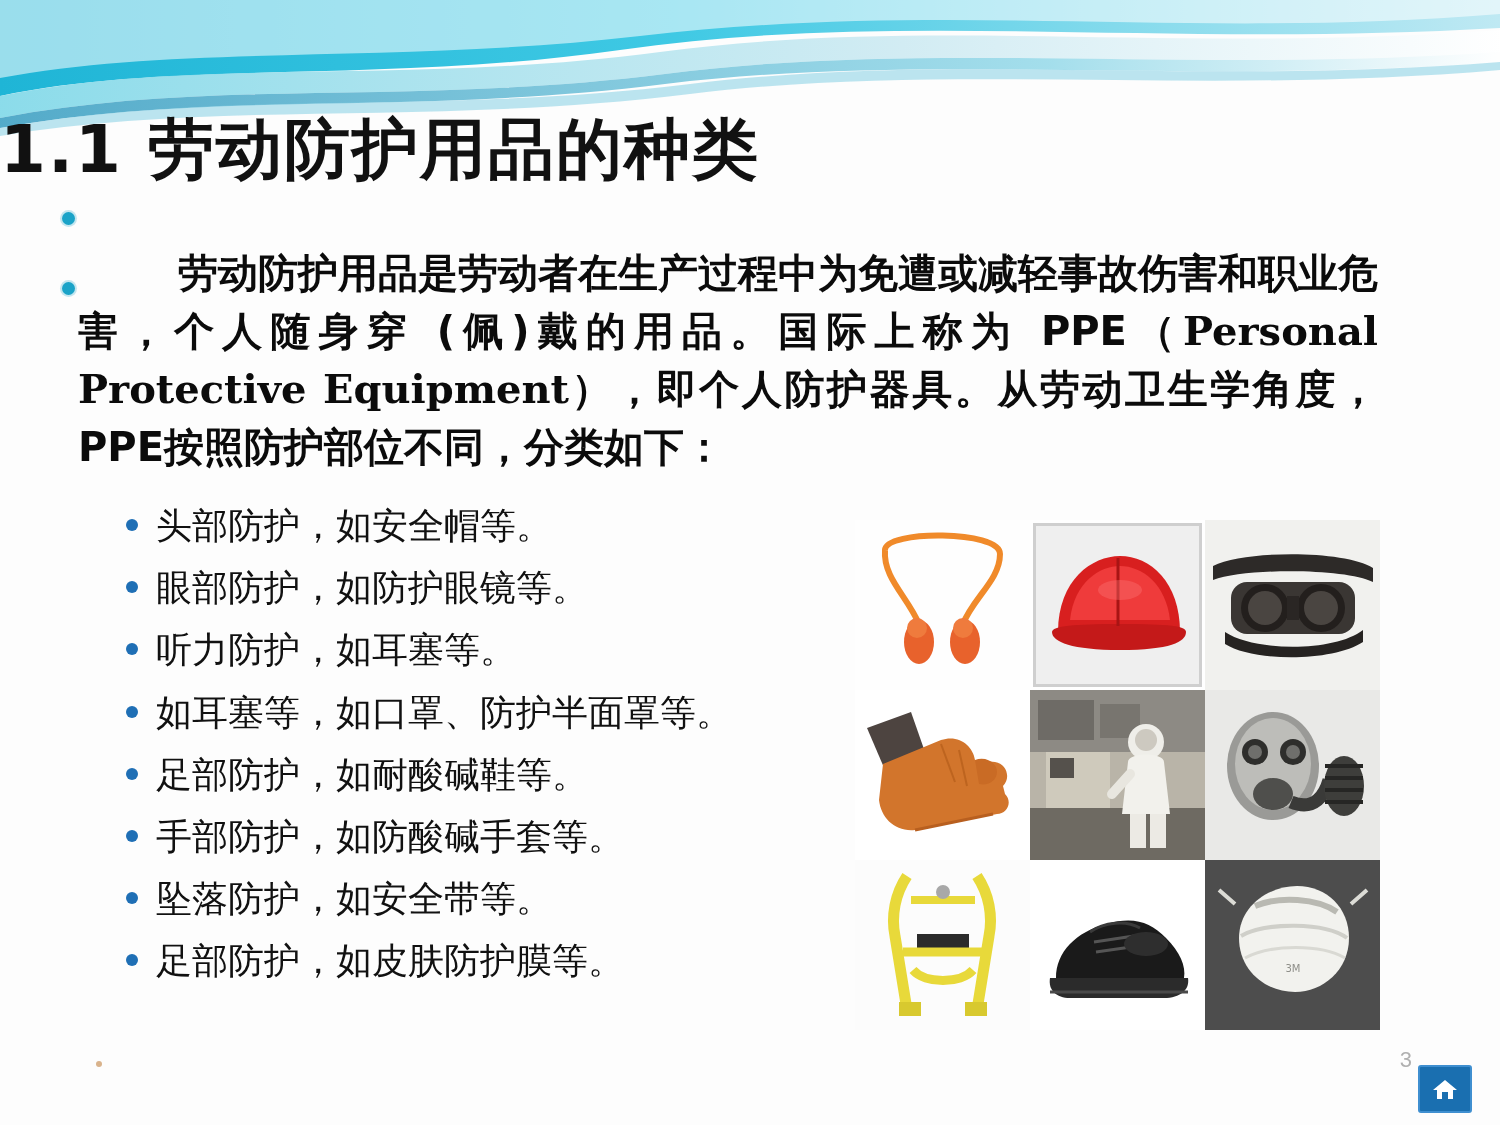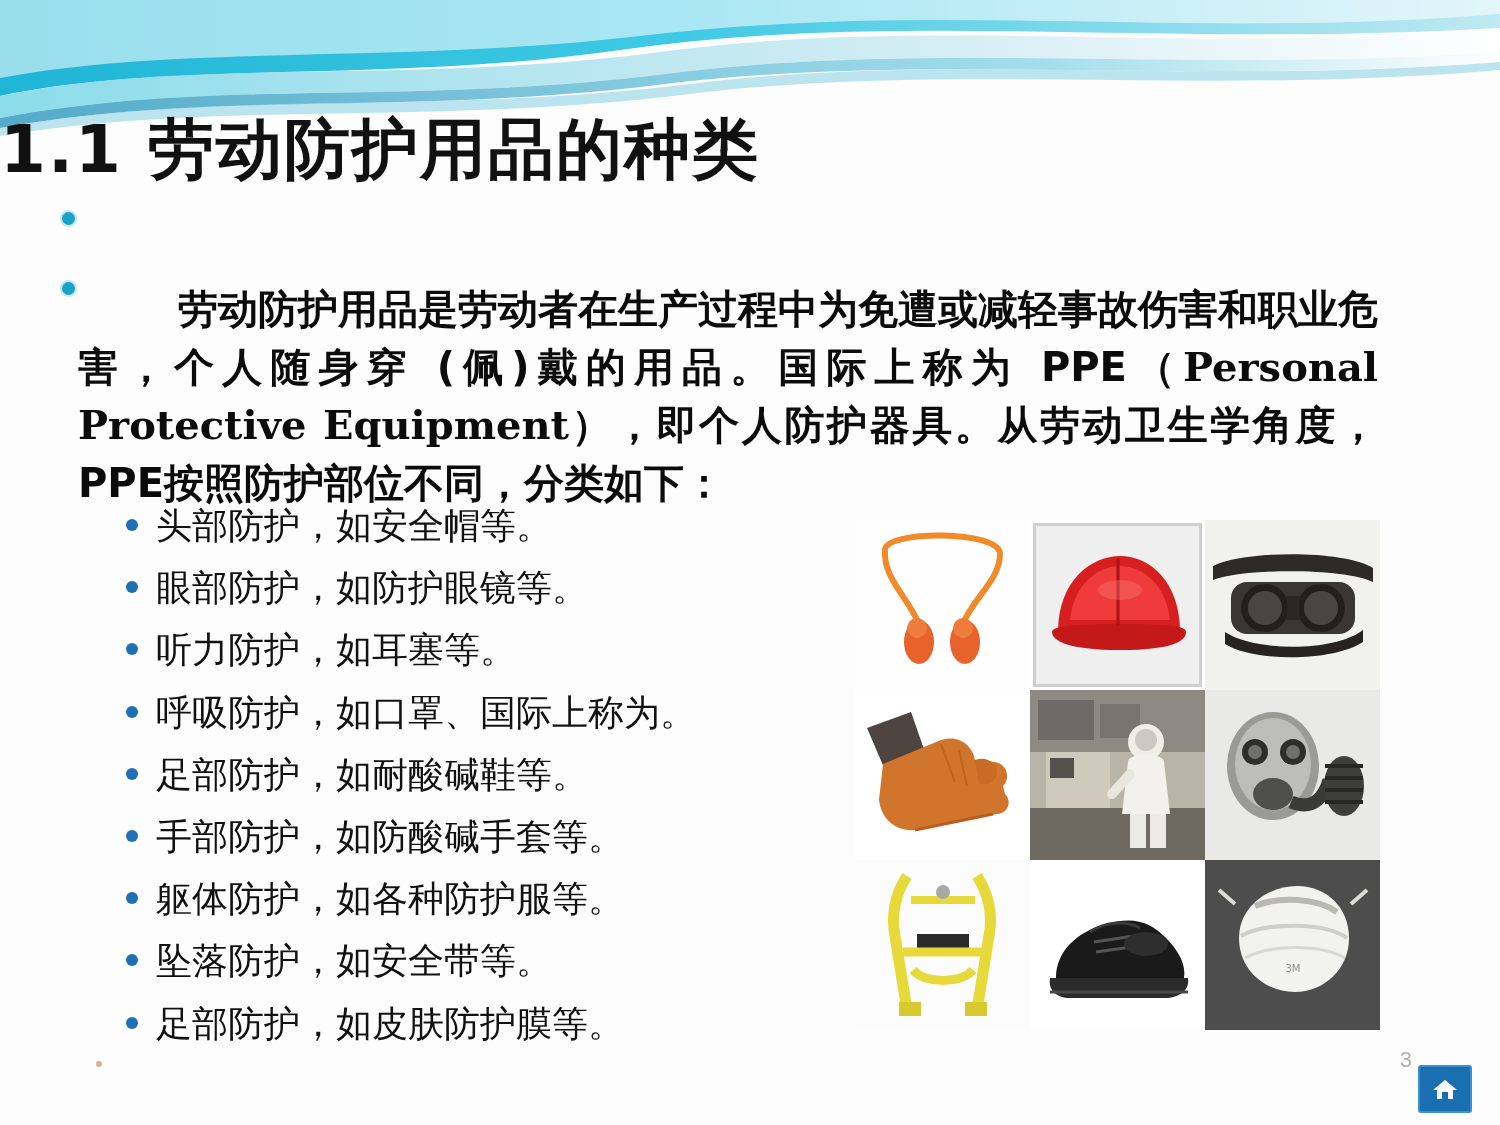--- a/index.html
+++ b/index.html
@@ -45,21 +45,21 @@
     position: absolute;
     width: 13px;
     height: 13px;
     border-radius: 50%;
     background: #1aa3c8;
     box-shadow: 0 0 0 2px rgba(26,163,200,0.25);
   }
   .para {
     position: absolute;
     left: 78px;
-    top: 280px;
+    top: 244px;
     width: 1300px;
     font-size: 40px;
     line-height: 1.45;
     color: #0b0b0b;
     font-weight: 700;
     font-family: "DejaVu Sans", sans-serif;
     text-indent: 100px;
     text-align: justify;
   }
   .para .serif {
@@ -178,24 +178,23 @@
   <span class="bullet-dot-lg" style="left:62px; top:282px;"></span>
 
   <div class="para">
     <span>劳动防护用品是劳动者在生产过程中为免遭或减轻事故伤害和职业危害，个人随身穿 (佩)戴的用品。国际上称为 PPE（</span><span class="serif">Personal Protective Equipment</span><span>），即个人防护器具。从劳动卫生学角度，PPE按照防护部位不同，分类如下：</span>
   </div>
 
   <ul class="list">
     <li><span class="dot"></span><span>头部防护，如安全帽等。</span></li>
     <li><span class="dot"></span><span>眼部防护，如防护眼镜等。</span></li>
     <li><span class="dot"></span><span>听力防护，如耳塞等。</span></li>
-    <li><span class="dot"></span><span>呼吸防护，如口罩、国际上称为。</span></li>
+    <li><span class="dot"></span><span>如耳塞等，如口罩、防护半面罩等。</span></li>
     <li><span class="dot"></span><span>足部防护，如耐酸碱鞋等。</span></li>
     <li><span class="dot"></span><span>手部防护，如防酸碱手套等。</span></li>
-    <li><span class="dot"></span><span>躯体防护，如各种防护服等。</span></li>
     <li><span class="dot"></span><span>坠落防护，如安全带等。</span></li>
     <li><span class="dot"></span><span>足部防护，如皮肤防护膜等。</span></li>
   </ul>
 
   <div class="gallery">
 
     <div class="cell">
       <svg viewBox="0 0 175 170">
         <rect width="175" height="170" fill="#fefefe"></rect>
         <path d="M30 30 C30 10 145 10 145 34 C145 60 118 78 108 104" stroke="#f08a2a" stroke-width="6" fill="none"></path>

